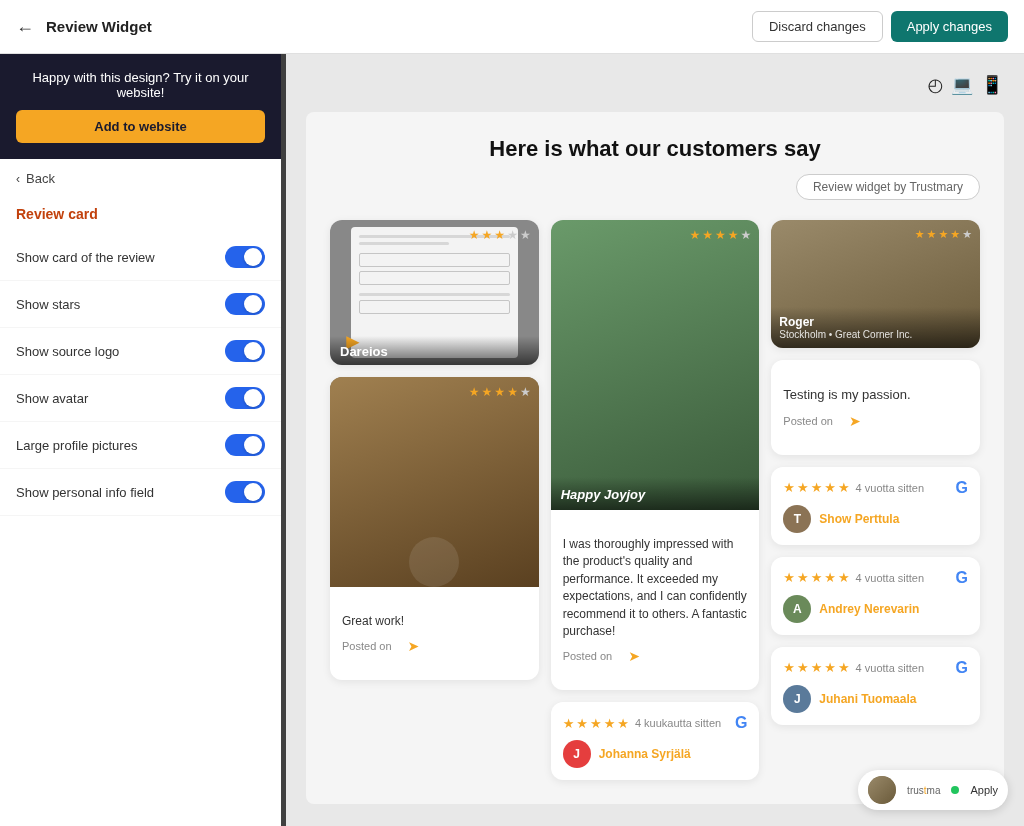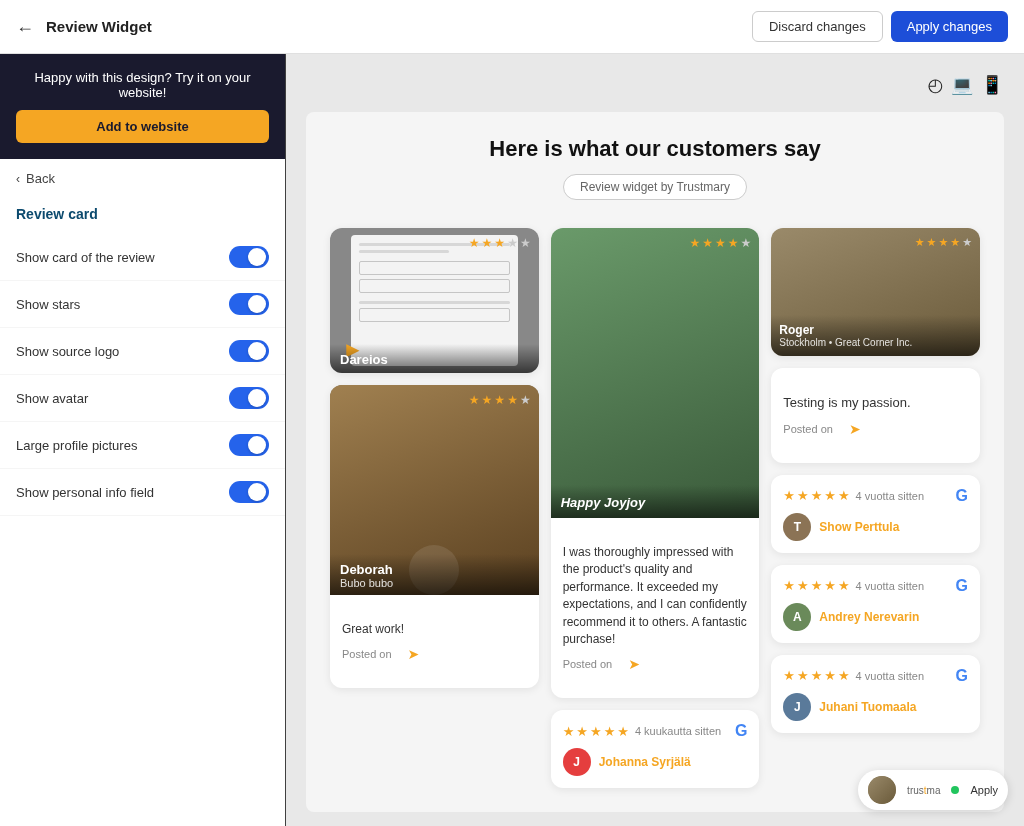--- a/index.html
+++ b/index.html
@@ -13,48 +13,48 @@
     }
     .header-left { display: flex; align-items: center; gap: 12px; }
     .back-arrow { cursor: pointer; color: #333; font-size: 18px; }
     .header-title { font-weight: 600; font-size: 15px; color: #222; }
     .header-right { display: flex; gap: 8px; }
     .btn-discard {
       padding: 7px 16px; border: 1px solid #ccc; background: #fff;
       border-radius: 6px; font-size: 13px; cursor: pointer; color: #333;
     }
     .btn-apply {
-      padding: 7px 16px; border: none; background: #1d4ed8;
+      padding: 7px 16px; border: none; background: #0f766e;
       border-radius: 6px; font-size: 13px; cursor: pointer; color: #fff; font-weight: 500;
     }
 
     
     .layout { display: flex; margin-top: 54px; height: calc(826px - 54px); }
 
     
     .sidebar {
       width: 286px; min-width: 286px; background: #fff;
-      border-right: 1px solid #404040; display: flex; flex-direction: column;
+      border-right: 5px solid #404040; display: flex; flex-direction: column;
       overflow-y: auto;
     }
     .sidebar-promo {
       background: #1a1a2e; padding: 16px; text-align: center;
     }
     .sidebar-promo-text { color: #fff; font-size: 13px; margin-bottom: 10px; }
     .btn-add-website {
       background: #f5a623; color: #1a1a2e; border: none; border-radius: 6px;
       padding: 9px 20px; font-size: 13px; font-weight: 600; cursor: pointer; width: 100%;
     }
     .sidebar-nav { padding: 12px 16px; }
     .back-btn {
       display: flex; align-items: center; gap: 6px; cursor: pointer;
       font-size: 13px; color: #444; font-weight: 500;
     }
     .back-btn-icon { font-size: 12px; }
-    .sidebar-section-title { font-size: 14px; font-weight: 700; color: #0c4a6e; padding: 8px 16px 12px; }
+    .sidebar-section-title { font-size: 14px; font-weight: 700; color: #c2410c; padding: 8px 16px 12px; }
     .sidebar-option {
       display: flex; align-items: center; justify-content: space-between;
       padding: 12px 16px; border-bottom: 1px solid #f5f5f5;
     }
     .sidebar-option-label { font-size: 13px; color: #333; }
 
     
     .toggle { position: relative; width: 40px; height: 22px; cursor: pointer; }
     .toggle input { opacity: 0; width: 0; height: 0; }
     .toggle-slider {
@@ -76,21 +76,21 @@
     .device-icons {
       display: flex; justify-content: flex-end; gap: 8px; margin-bottom: 16px;
     }
     .device-icon { font-size: 18px; color: #555; cursor: pointer; }
     .device-icon.active { color: #222; }
 
     
     .widget-preview { background: #f5f5f5; border-radius: 8px; padding: 24px; }
     .widget-title { text-align: center; font-size: 22px; font-weight: 700; color: #111; margin-bottom: 12px; }
     .widget-badge {
-      display: flex; justify-content: center; margin-bottom: 28px;
+      display: flex; justify-content: flex-end; margin-bottom: 20px;
     }
     .widget-badge-inner {
       border: 1px solid #ccc; border-radius: 20px; padding: 5px 16px;
       font-size: 12px; color: #666; background: #fff;
     }
 
     
     .cards-grid {
       display: grid; grid-template-columns: repeat(3, 1fr); gap: 12px;
     }
@@ -295,24 +295,20 @@
                   <div style="width:50px;height:50px;background:rgba(255,255,255,0.2);border-radius:50%;"></div>
                 </div>
               </div>
               <div class="card-stars-overlay">
                 <span class="star">★</span>
                 <span class="star">★</span>
                 <span class="star">★</span>
                 <span class="star">★</span>
                 <span class="star empty">★</span>
               </div>
-              <div class="card-overlay">
-                <div class="card-overlay-name">Deborah</div>
-                <div class="card-overlay-sub">Bubo bubo</div>
-              </div>
             </div>
             <div class="card-body">
               <p class="card-text">Great work!</p>
               <div class="card-posted">
                 <span>Posted on</span>
                 <span class="card-posted-arrow">➤</span>
               </div>
             </div>
           </div>
         </div>

